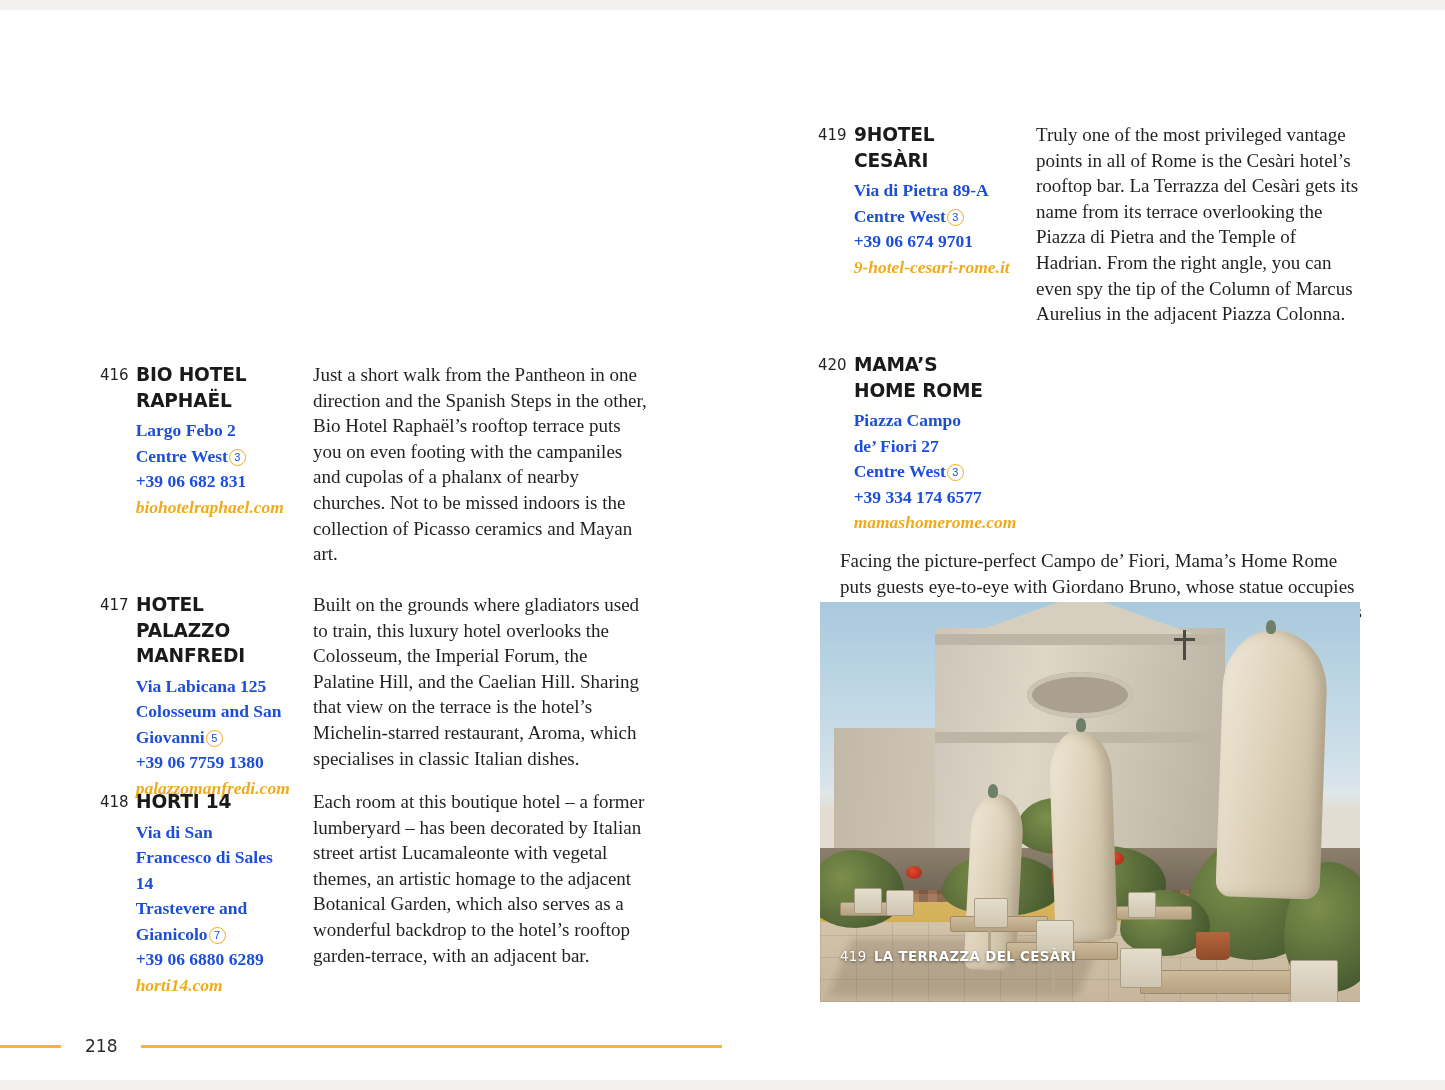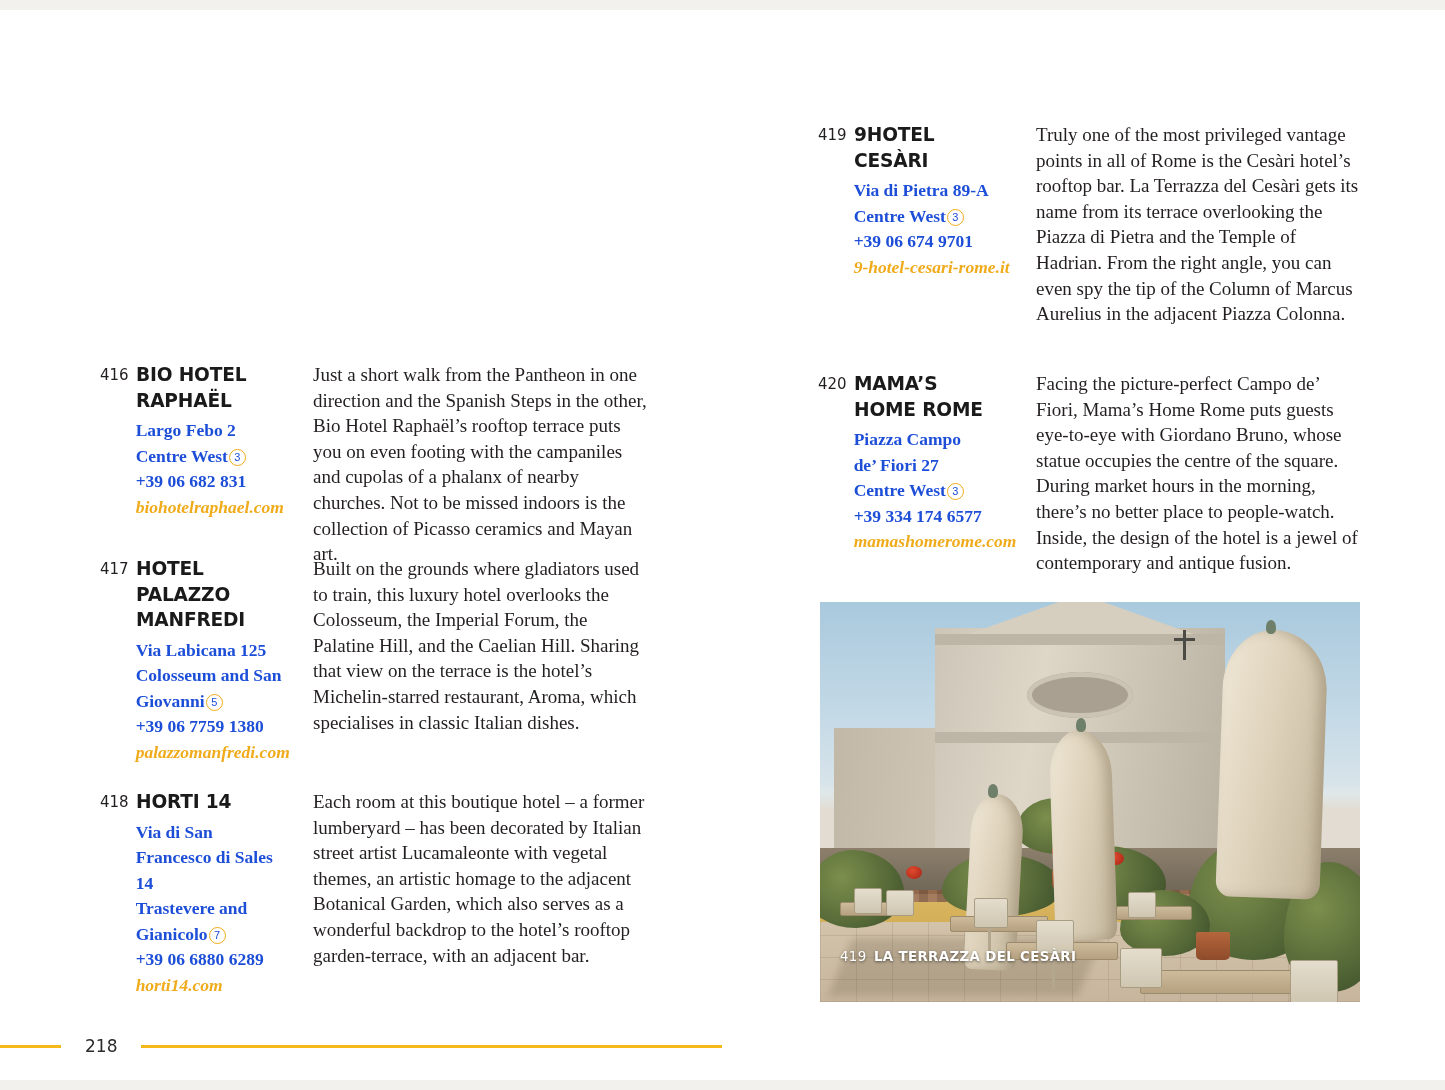--- a/index.html
+++ b/index.html
@@ -132,21 +132,21 @@
     font-size: 19px;
     line-height: 25.6px;
     color: #231f20;
     margin: 0;
     padding-left: 23px;
     flex: 1 1 auto;
   }
 
   
   #entry-416 { left: 100px; top: 344px; width: 550px; margin-top: 8px; }
-  #entry-417 { left: 100px; top: 546px; width: 550px; }
+  #entry-417 { left: 100px; top: 582px; width: 550px; }
   #entry-418 { left: 100px; top: 779px; width: 550px; }
 
   
   #entry-419 { left: 818px; top: 112px; width: 545px; }
   #entry-420 { left: 818px; top: 342px; width: 545px; }
   #entry-419 .entry-info, #entry-420 .entry-info { width: 196px; flex: 0 0 196px; }
   #entry-419 .entry-text, #entry-420 .entry-text { padding-left: 22px; }
 
   
   .photo-block {
@@ -394,21 +394,21 @@
           <h3 class="entry-name">9HOTEL CESÀRI</h3>
           <p class="entry-addr">Via di Pietra 89-A</p>
           <p class="entry-addr"><span>Centre West</span><span class="circ">3</span></p>
           <p class="entry-addr">+39 06 674 9701</p>
           <p class="entry-web">9-hotel-cesari-rome.it</p>
         </div>
       </div>
       <p class="entry-text">Truly one of the most privileged vantage points in all of Rome is the Cesàri hotel’s rooftop bar. La Terrazza del Cesàri gets its name from its terrace overlooking the Piazza di Pietra and the Temple of Hadrian. From the right angle, you can even spy the tip of the Column of Marcus Aurelius in the adjacent Piazza Colonna.</p>
     </div>
 
-    <div class="entry" id="entry-420" style="left:95px; top:361px;">
+    <div class="entry" id="entry-420" style="left:95px; top:342px;flex-direction:column;">
       <div class="entry-info">
         <div class="entry-num">420</div>
         <div class="entry-info-body">
           <h3 class="entry-name">MAMA’S HOME ROME</h3>
           <p class="entry-addr">Piazza Campo</p>
           <p class="entry-addr">de’ Fiori 27</p>
           <p class="entry-addr"><span>Centre West</span><span class="circ">3</span></p>
           <p class="entry-addr">+39 334 174 6577</p>
           <p class="entry-web">mamashomerome.com</p>
         </div>

